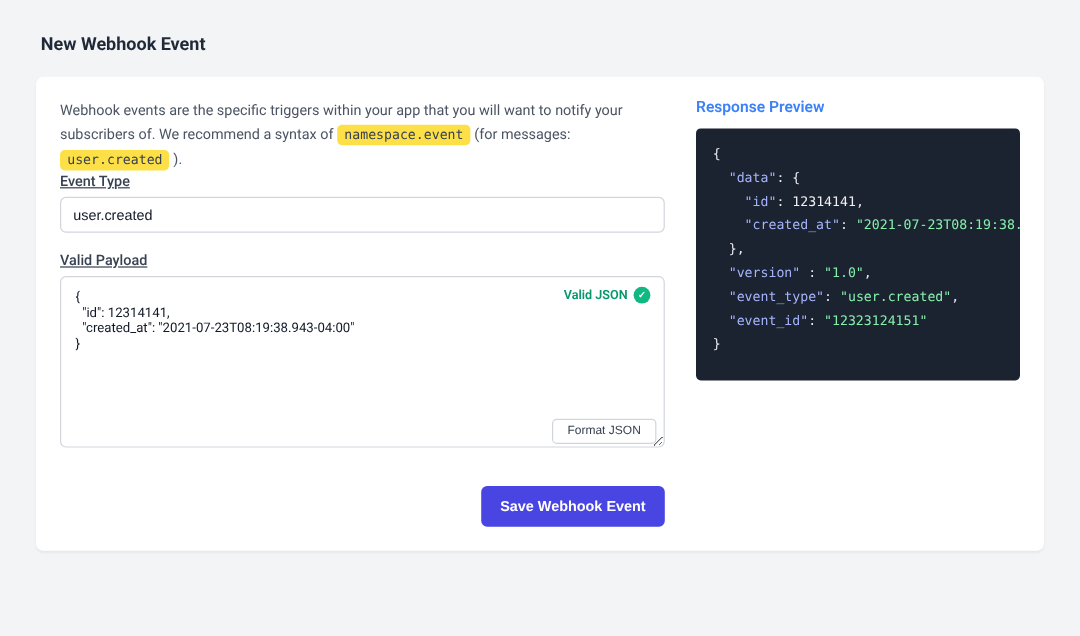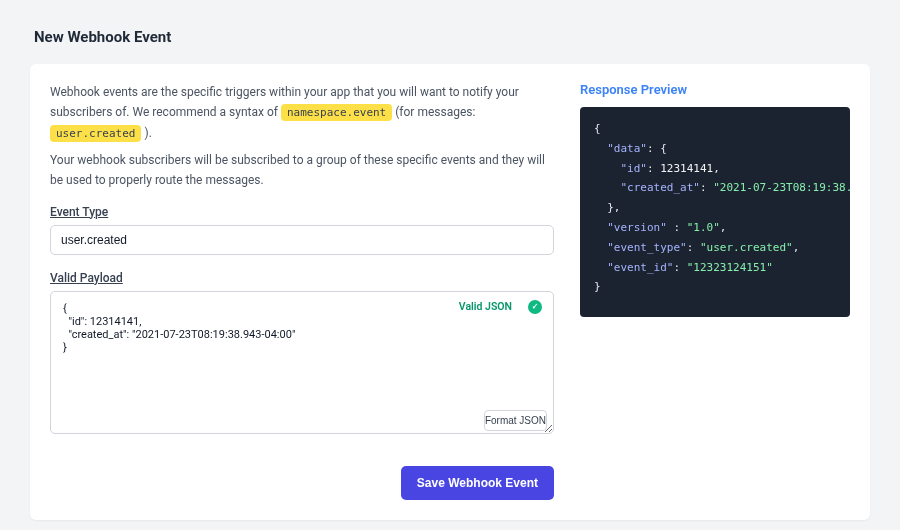--- a/index.html
+++ b/index.html
@@ -88,21 +88,21 @@
       resize: both;
       white-space: pre;
       outline: none;
     }
     .valid-badge {
       position: absolute;
       top: 9px;
       right: 12px;
       display: inline-flex;
       align-items: center;
-      gap: 16px;
+      gap: 5px;
       font-size: 10.5px;
       font-weight: 600;
       color: #059669;
     }
     .valid-badge .check {
       width: 14px;
       height: 14px;
       border-radius: 50%;
       background: #10b981;
       display: inline-flex;
@@ -113,21 +113,21 @@
       line-height: 1;
     }
     .format-btn {
       position: absolute;
       bottom: 7px;
       right: 7px;
       font-size: 10px;
       background: #ffffff;
       border: 1px solid #d1d5db;
       border-radius: 4px;
-      padding: 4px 0;
+      padding: 4px 12px;
       color: #374151;
       cursor: pointer;
     }
     .footer-actions {
       display: flex;
       justify-content: flex-end;
       margin-top: 28px;
     }
     .save-btn {
       background: #4845e3;
@@ -173,21 +173,20 @@
   <div class="left">
 
     <p class="intro">
       <span>Webhook events are the specific triggers within your app that you will want to notify your subscribers of. We recommend a syntax of </span>
       <code class="inline">namespace.event</code>
       <span> (for messages: </span>
       <code class="inline">user.created</code>
       <span>).</span>
     </p>
 
-    <p class="intro2">Your webhook subscribers will be subscribed to a group of these specific events and they will be used to properly route the messages.</p>
 
     <label class="field-label">Event Type</label>
     <input type="text" class="text-input" value="user.created" style="">
 
     <label class="field-label">Valid Payload</label>
 
     <div class="textarea-wrap">
       <textarea style="">{
   "id": 12314141,
   "created_at": "2021-07-23T08:19:38.943-04:00"

